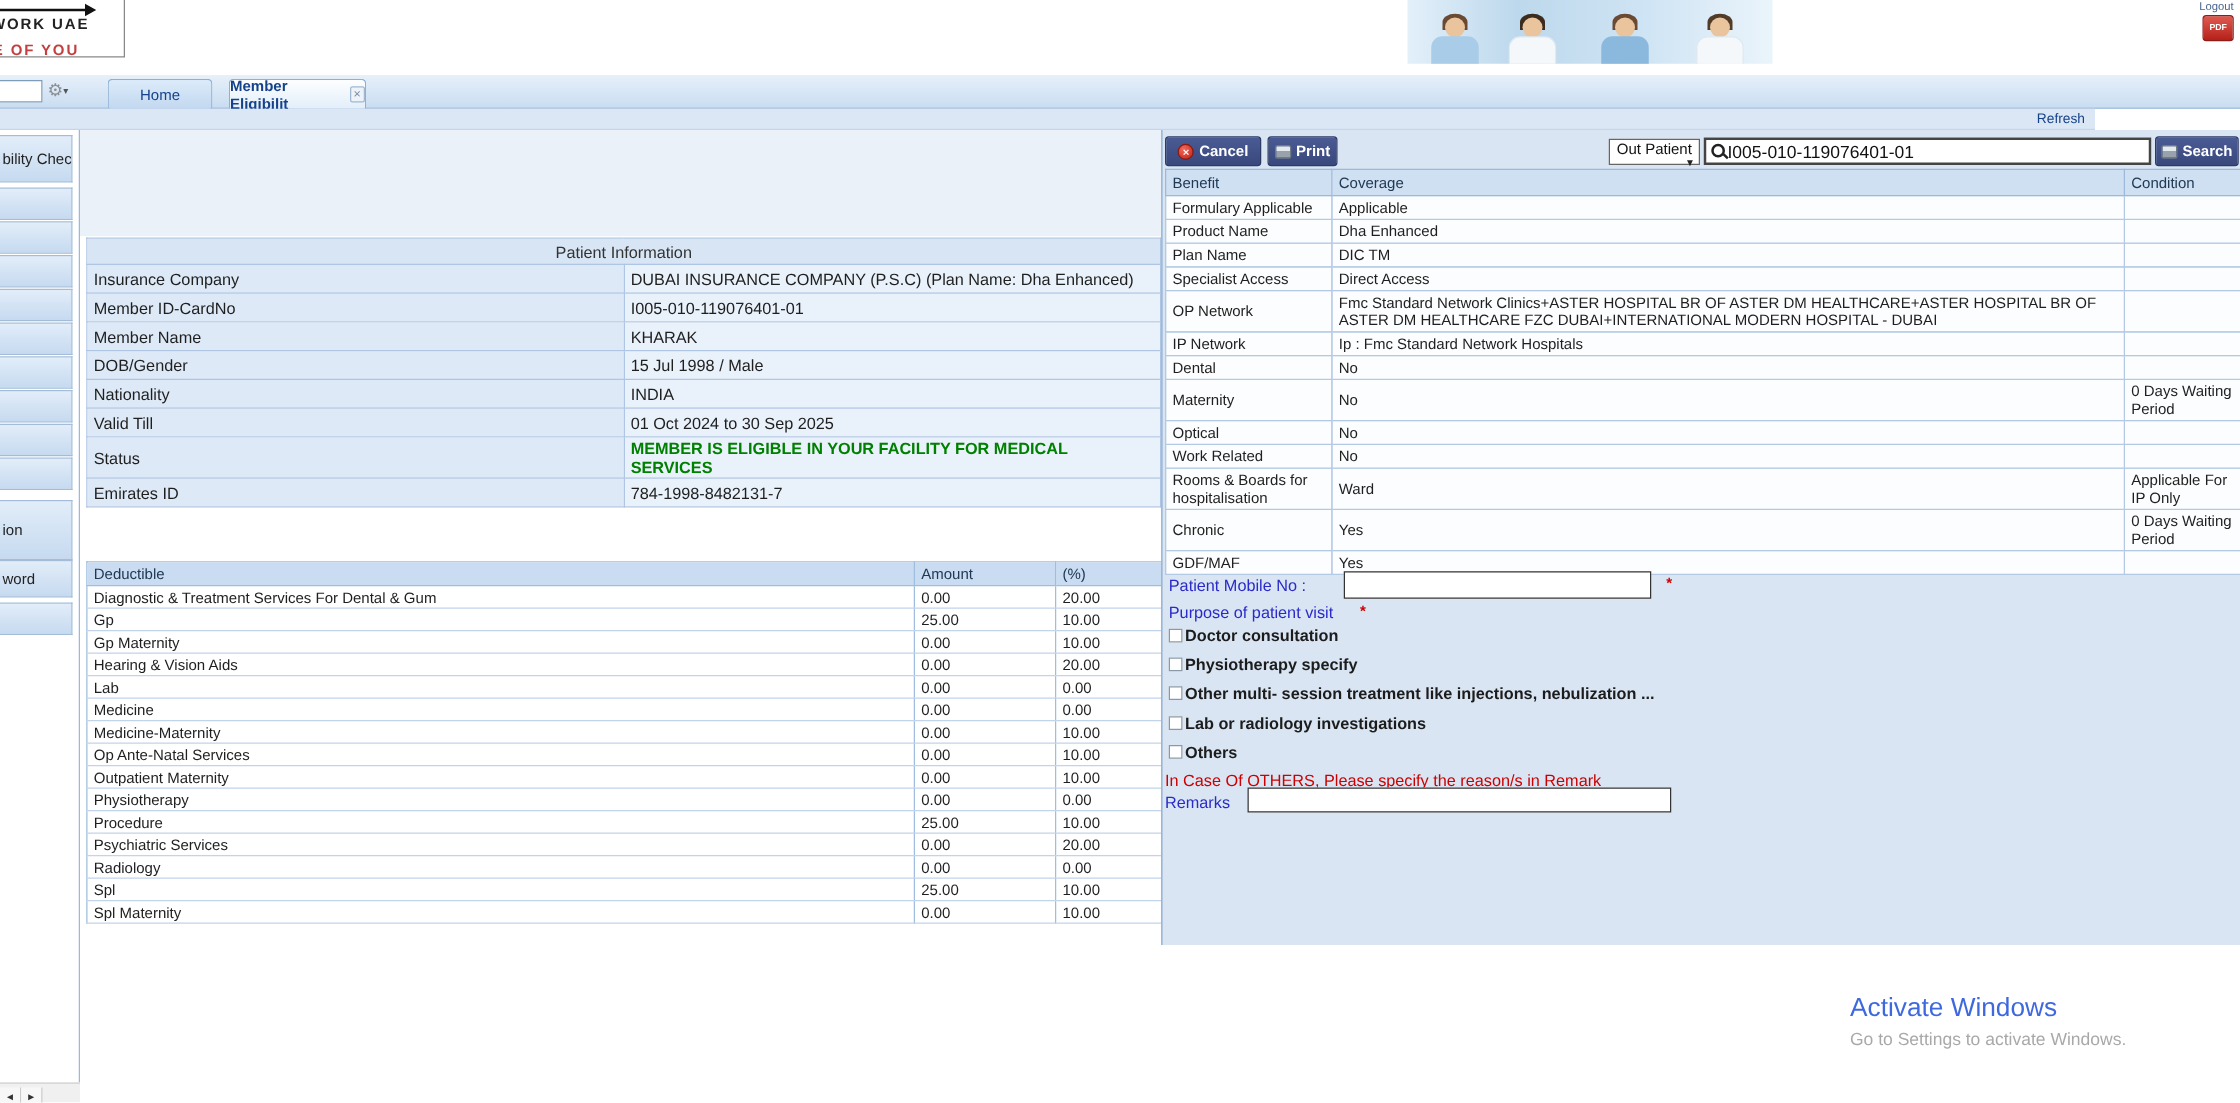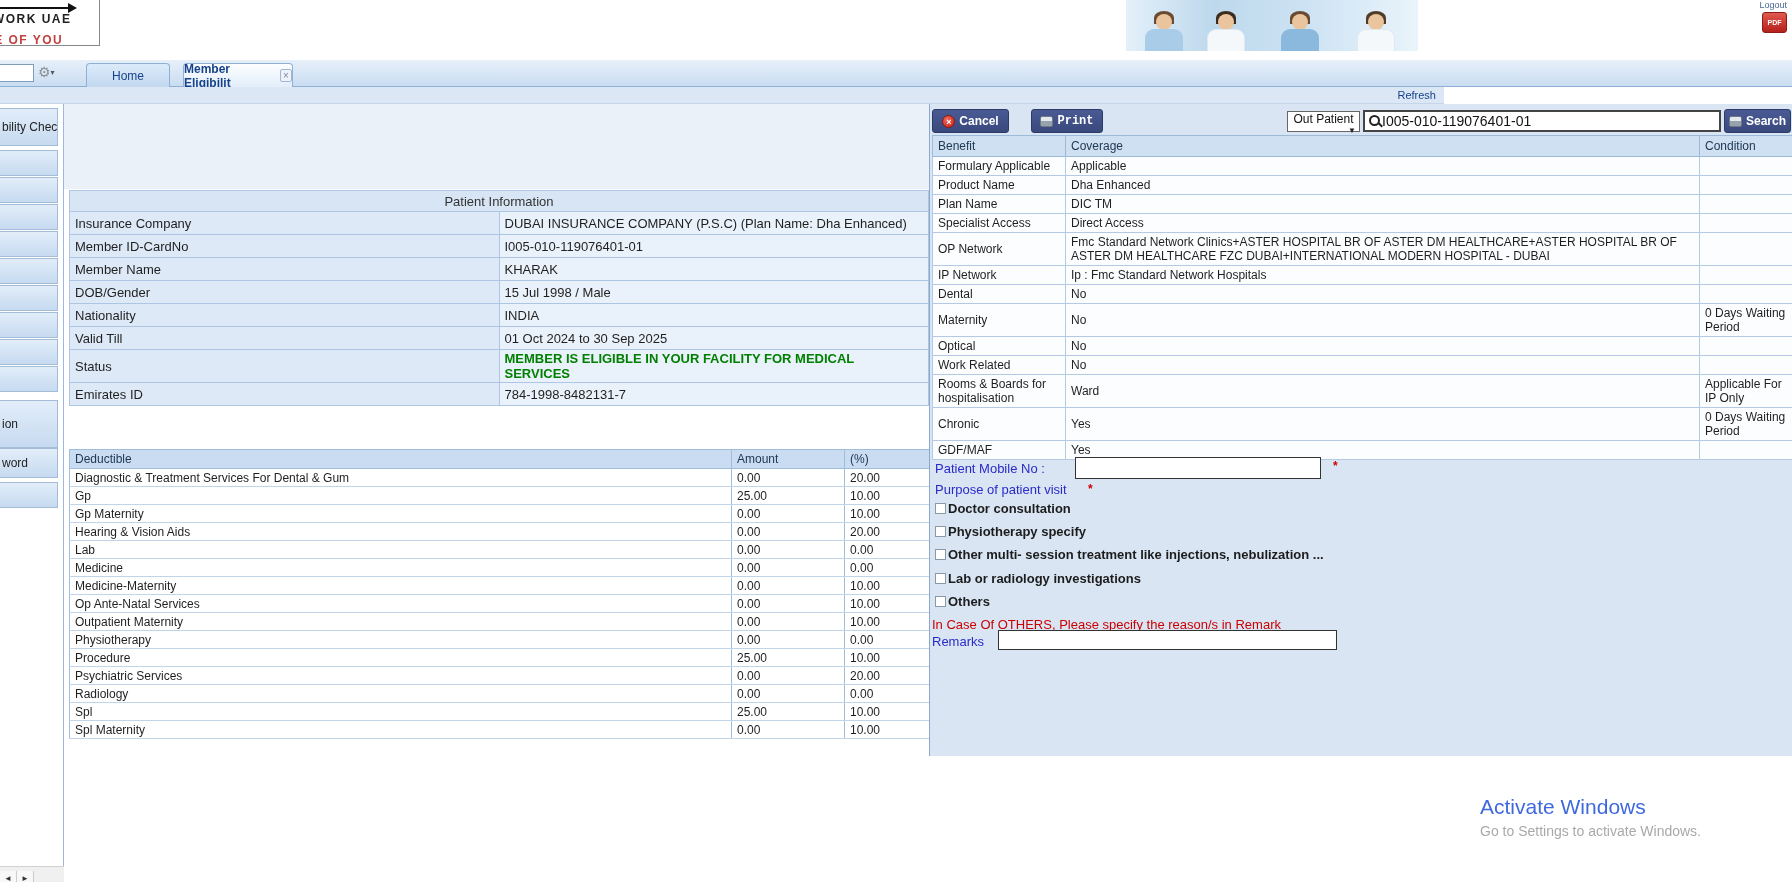--- a/index.html
+++ b/index.html
@@ -28,21 +28,21 @@
   .tab-bar { position:absolute; left:0; top:60px; width:1792px; height:27px; background:linear-gradient(#e7f0fa,#c9ddf1); border-bottom:1px solid #8fb0d4; }
   .mini-input { position:absolute; left:-10px; top:4px; width:44px; height:18px; background:#fff; border:1px solid #7f9db9; }
   .gear-btn { position:absolute; left:38px; top:3px; width:28px; height:20px; color:#8b8f94; font-size:14px; line-height:19px; cursor:pointer; }
   .gear-btn .caret { font-size:8px; color:#555; vertical-align:2px; }
   .tab { position:absolute; top:3px; height:24px; border:1px solid #8fb0d4; border-bottom:none; border-radius:4px 4px 0 0; display:flex; align-items:center; justify-content:center; font-size:12px; color:#15428b; cursor:pointer; }
   .tab-home { left:86px; width:84px; background:linear-gradient(#dcebfa,#c2d8ef); }
   .tab-active { left:183px; width:110px; background:linear-gradient(#fdfeff,#e2eefa); font-weight:bold; }
   .tab-close { width:13px; height:13px; margin-left:5px; border:1px solid #a0b8d4; background:#eef3f9; color:#7c8aa0; font-size:10px; line-height:11px; text-align:center; border-radius:2px; font-weight:normal; }
 
   
-  .refresh-bar { position:absolute; left:0; top:87px; width:1444px; height:17px; background:#dbe7f5; border-bottom:1px solid #c6d6ea;padding-left:24px; }
+  .refresh-bar { position:absolute; left:0; top:87px; width:1676px; height:17px; background:#dbe7f5; border-bottom:1px solid #c6d6ea;padding-left:24px; }
   .refresh-label { position:absolute; right:8px; top:2px; font-size:11px; color:#15428b; cursor:pointer; }
 
   
   .sidebar { position:absolute; left:0; top:104px; width:64px; height:762px; background:#fff; border-right:1px solid #9db9d9; }
   .side-item { position:absolute; left:0; width:58px; background:linear-gradient(#e2edf9,#c6daf0); border:1px solid #a3bdd9; border-left:none; font-size:12px; color:#222; display:flex; align-items:center; padding-left:2px; cursor:pointer; overflow:hidden; white-space:nowrap; }
   .hscroll { position:absolute; left:0; top:866px; width:64px; height:16px; background:#f0f0f0; border-top:1px solid #d0d0d0; }
   .scroll-btn { display:inline-block; width:17px; height:15px; font-size:8px; color:#333; text-align:center; line-height:15px; background:#f7f7f7; border-right:1px solid #ccc; cursor:pointer; }
 
   
   .main { position:absolute; left:64px; top:104px; width:1728px; height:778px; background:#fff; }
@@ -62,21 +62,21 @@
   
   .dt { position:absolute; left:5px; top:345px; width:860px; font-size:12px; }
   .dt td { border:1px solid #c2d4ea; border-left:1px solid #9fbedd; border-right:1px solid #9fbedd; padding:1px 5px; background:#fff; height:18px; }
   .dt .dt-head td { background:#c9dcf2; border:1px solid #9fbedd; color:#203a54; height:19px; }
   .dt { border:1px solid #7ba2cc; }
 
   
   .rpanel { position:absolute; left:865px; top:0; width:863px; height:652px; background:#d9e5f3; border-left:1px solid #8aa9cc; }
   .btn { position:absolute; height:24px; background:linear-gradient(#4a5a94,#39497d); border:1px solid #2c3a66; border-radius:3px; color:#fff; font-weight:bold; font-size:12px; display:flex; align-items:center; justify-content:center; gap:4px; cursor:pointer; }
   .btn-cancel { left:2px; top:5px; width:77px; }
-  .btn-print  { left:101px; top:5px; width:72px;font-family:Liberation Mono, monospace; }
+  .btn-print  { left:84px; top:5px; width:56px; }
   .btn-search { left:794px; top:5px; width:67px; }
   .ic-red-x { display:inline-block; width:13px; height:13px; border-radius:50%; background:radial-gradient(circle at 35% 30%,#f0695c,#c61f12); border:1px solid #8f180d; color:#fff; font-size:9px; line-height:12px; text-align:center; font-weight:bold; }
   .ic-print { display:inline-block; width:13px; height:11px; border-radius:2px; background:linear-gradient(#e4e9ee 0 45%, #97a2ac 45%); border:1px solid #6f7a84; }
   .visit-select { position:absolute; left:357px; top:7px; width:73px; height:21px; background:#fff; border:1px solid #666; font-size:12px; display:flex; align-items:center; padding:0 3px; cursor:pointer; color:#111;flex-direction:column; }
   .visit-select .caret { margin-left:auto; font-size:8px; color:#222; }
   .search-wrap { position:absolute; left:433px; top:6px; width:358px; height:22px; background:#fff; border:2px solid #444; display:flex; align-items:center; padding:0 3px; }
   .mag { position:relative; width:14px; height:14px; flex:0 0 14px; }
   .mag::before { content:''; position:absolute; left:1px; top:1px; width:7px; height:7px; border:2px solid #222; border-radius:50%; }
   .mag::after { content:''; position:absolute; left:10px; top:10px; width:5px; height:2px; background:#222; transform:rotate(45deg); }
   .search-wrap input { border:none; outline:none; flex:1; font-size:14px; font-family:"Liberation Sans",sans-serif; color:#111; background:transparent; }

